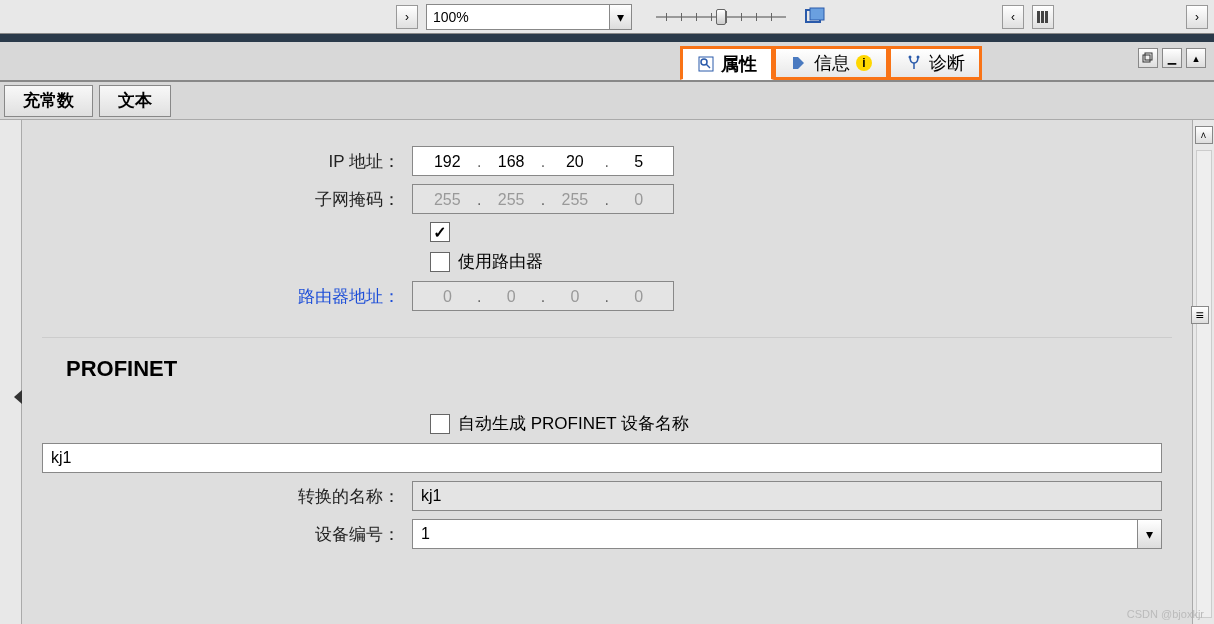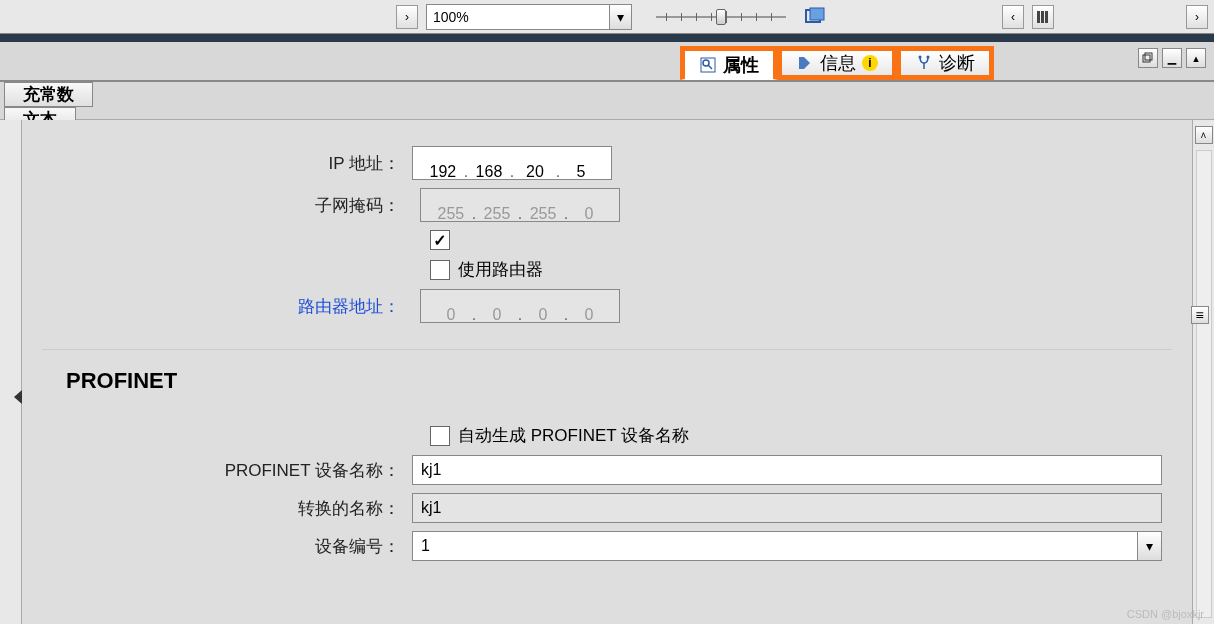--- a/index.html
+++ b/index.html
@@ -115,21 +115,21 @@
       border-bottom: 2px solid #888;
       display: flex;
       align-items: flex-end;
       padding-left: 680px;
       position: relative;
     }
     .inspector-tab {
       height: 34px;
       padding: 0 14px;
       background: linear-gradient(#fff, #e8e8e8);
-      border: 5px solid #f97316;
+      border: 3px solid #f97316;
       display: flex;
       align-items: center;
       gap: 6px;
       cursor: pointer;
       margin-right: -1px;
       font-size: 18px;
     }
     .inspector-tab.active {
       background: #fff;
       font-weight: bold;
@@ -174,24 +174,23 @@
       justify-content: center;
       font-size: 11px;
       cursor: pointer;
     }
     
     
     .subtabs-row {
       height: 38px;
       background: #d8d8d8;
       display: flex;
-      align-items: flex-start;
+      align-items: center;
       padding-left: 4px;
       border-bottom: 1px solid #aaa;
-      flex-direction: column;
     }
     .subtab {
       height: 32px;
       padding: 0 18px;
       background: linear-gradient(#f8f8f8, #e0e0e0);
       border: 1px solid #888;
       display: flex;
       align-items: center;
       cursor: pointer;
       font-size: 17px;
@@ -282,30 +281,30 @@
     .form-label {
       width: 370px;
       text-align: right;
       padding-right: 12px;
       font-size: 17px;
       color: #222;
     }
     .form-label.disabled { color: #1d4ed8; }
     .ip-input {
       display: flex;
-      align-items: flex-start;
+      align-items: flex-end;
       height: 30px;
       background: #fff;
       border: 1px solid #888;
-      padding: 16px 10px;
+      padding: 4px 10px;
       font-size: 16px;
-      width: 200px;
+      width: 262px;
       justify-content: space-around;
     }
-    .ip-input.disabled { background: #e4e4e4; color: #999; margin-left: 8px; }
+    .ip-input.disabled { background: #e4e4e4; color: #999; }
     .ip-oct { width: 38px; text-align: center; }
     .ip-dot { color: #666; }
     .checkbox-row {
       display: flex;
       align-items: center;
       margin: 8px 0 8px 388px;
       gap: 8px;
       font-size: 17px;
     }
     .checkbox {
@@ -523,21 +522,20 @@
 
     <div>
       <div class="section-title">PROFINET</div>
 
       <div class="checkbox-row">
         <div class="checkbox"></div>
         <span>自动生成 PROFINET 设备名称</span>
       </div>
 
       <div class="form-row">
-        <div class="form-label">PROFINET 设备名称：</div>
         <input class="text-input" value="kj1" style="">
       </div>
       <div class="form-row">
         <div class="form-label">转换的名称：</div>
         <input class="text-input readonly" readonly="" value="kj1" style="">
       </div>
       <div class="form-row">
         <div class="form-label">设备编号：</div>
         <div class="combo-wrap">
           <input class="combo-input" value="1" style="">

